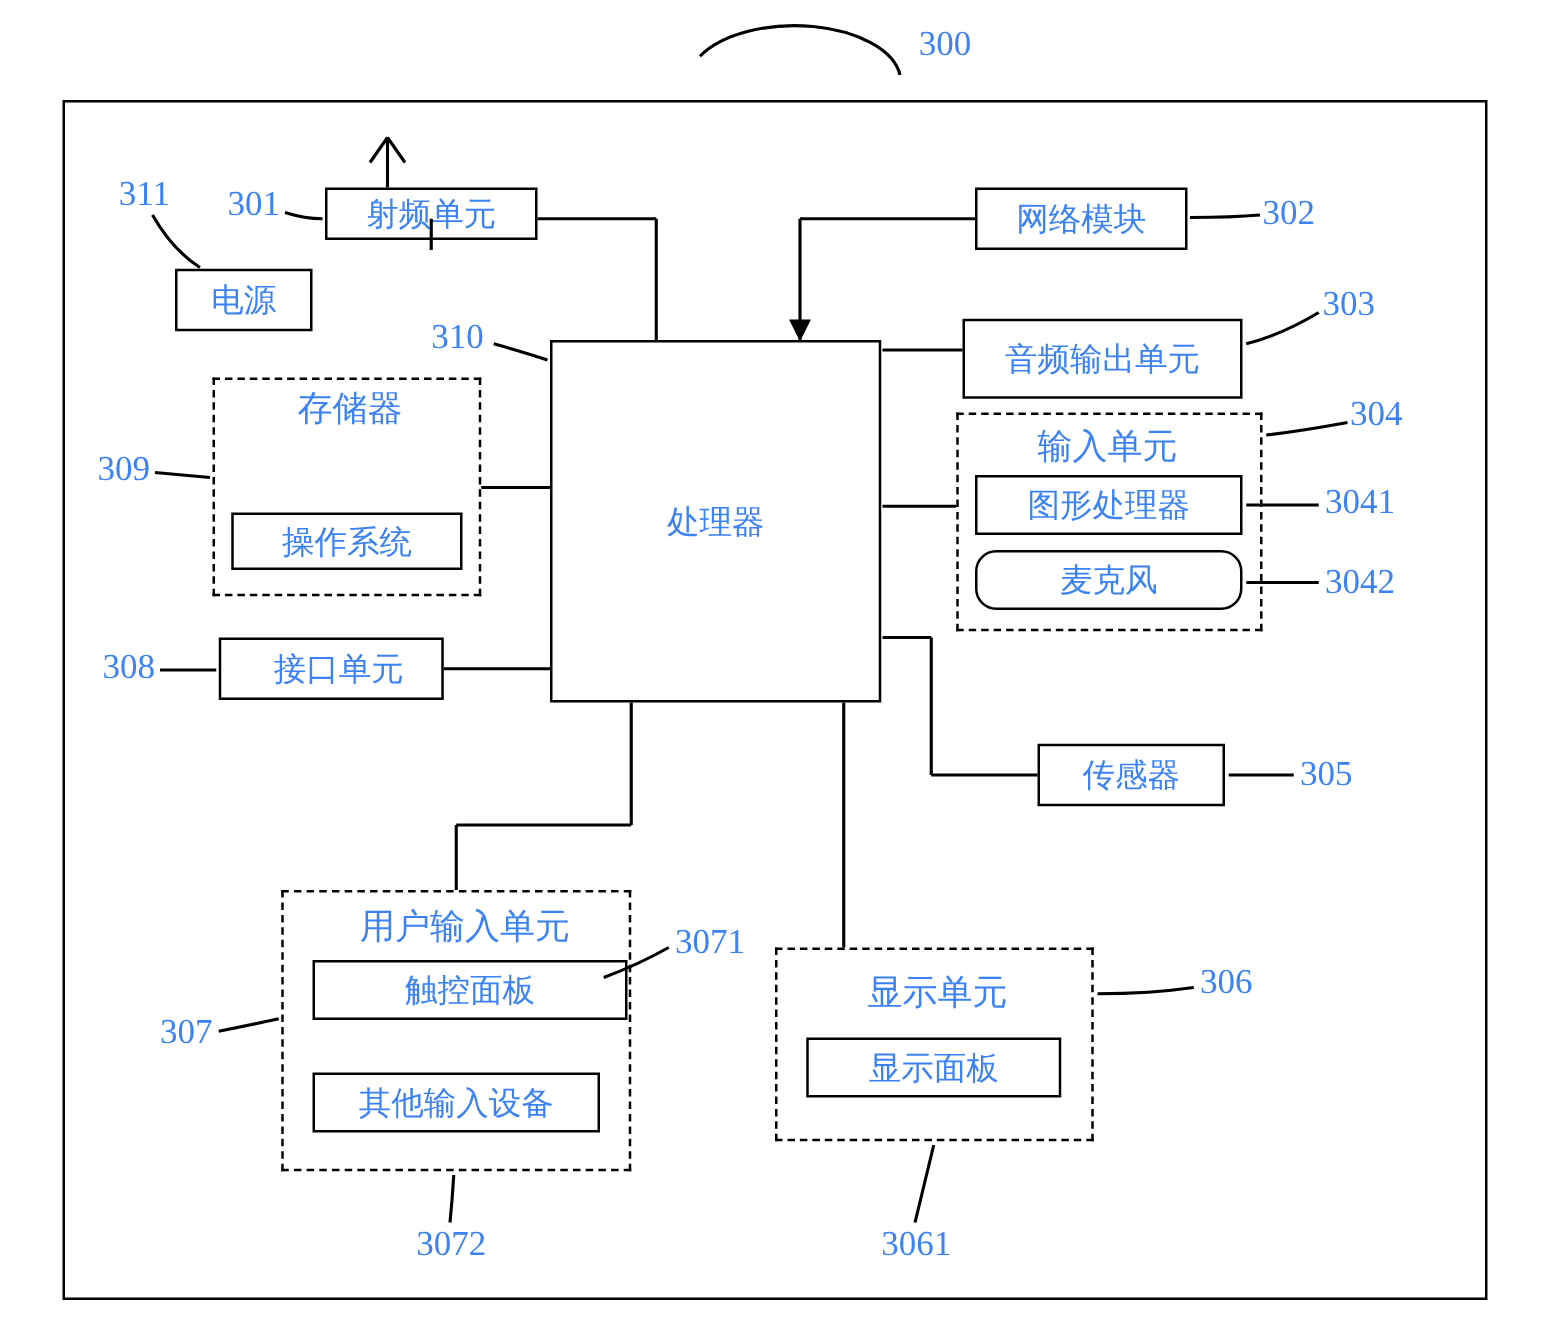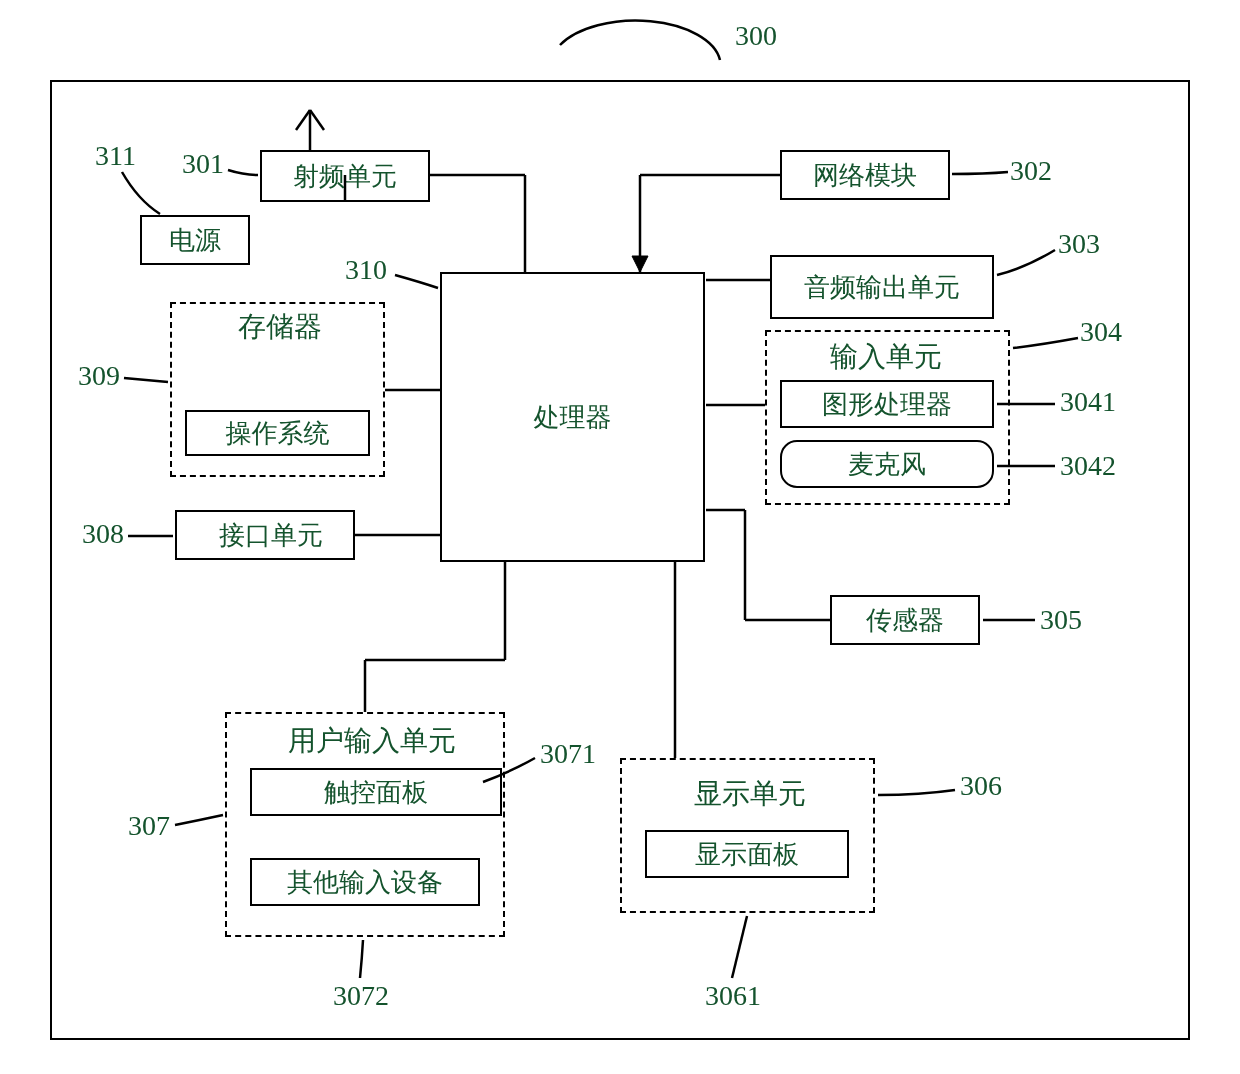--- a/index.html
+++ b/index.html
@@ -1,37 +1,37 @@
 <!DOCTYPE html>
 <html><head>
 <meta charset="utf-8">
 <style>
   html,body{margin:0;padding:0;background:#fff;}
-  .stage{position:relative;width:1240px;height:1074px;font-family:"SimSun","Songti SC","STSong",serif;font-size:26px;color:#14532d;}
+  .stage{position:relative;width:1240px;height:1074px;font-family:"SimSun","Songti SC","STSong",serif;font-size:26px;color:#3b82f6;}
   .box{position:absolute;border:2.5px solid #000;background:#fff;display:flex;align-items:center;justify-content:center;text-align:center;box-sizing:border-box;}
   .dashed{border-style:dashed;}
   .label{position:absolute;font-size:28px;background:#fff;}
   .ref{position:absolute;font-size:28px;}
   svg{position:absolute;top:0;left:0;overflow:visible;}
   line,path,polyline{stroke:#000;stroke-width:2.5;fill:none;}
   .arrowhead{fill:#000;stroke:#000;}
 </style>
 </head>
 <body>
 
 <div class="stage">
 
   <div class="box" style="left:50px;top:80px;width:1140px;height:960px;"></div>
 
   <svg width="1240" height="1074">
     <path d="M560 45 A 85 45 0 0 1 720 60"></path>
   </svg>
   <div class="ref" style="left:735px;top:20px;">300</div>
 
-  <div class="box" style="left:260px;top:150px;width:170px;height:52px;text-align:center;">
+  <div class="box" style="left:260px;top:150px;width:170px;height:42px;text-align:center;">
     <span>射频单元</span>
   </div>
 
   <svg width="1240" height="1074">
     <line x1="310" y1="150" x2="310" y2="110"></line>
     <line x1="310" y1="110" x2="296" y2="130"></line>
     <line x1="310" y1="110" x2="324" y2="130"></line>
   </svg>
 
   <div class="ref" style="left:182px;top:148px;">301</div>

